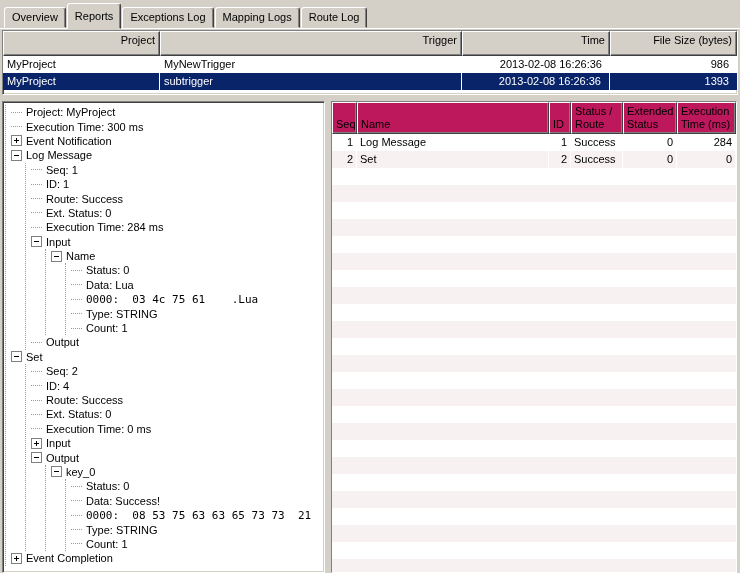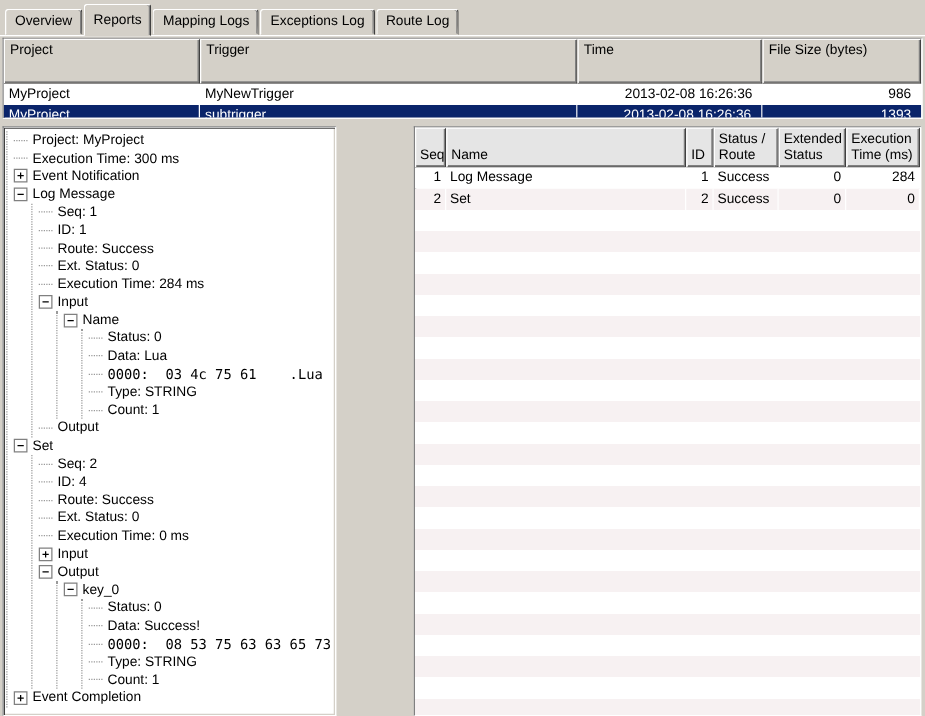--- a/index.html
+++ b/index.html
@@ -53,34 +53,34 @@
     position:absolute; left:2px; top:30px; width:736px; height:65px;
     overflow:hidden;
   }
   #tt-grid { display:grid; grid-template-columns:157px 302px 148px 1fr; }
   .tt-h {
     background:#d4d0c8;
     border-top:1px solid #ffffff; border-left:1px solid #ffffff;
     border-right:1px solid #404040; border-bottom:1px solid #404040;
     box-shadow: inset -1px -1px 0 #808080;
     padding:2px 4px 3px 4px;
-    height:36px;
-    white-space:nowrap; overflow:hidden;
+    height:25px;
+    white-space:nowrap; overflow:hidden;text-align:right;
   }
   .tt-c {
     height:17px; padding:2px 4px; white-space:nowrap; overflow:hidden;
     background:#fff;
   }
   .tt-c.r { text-align:right; padding-right:8px; }
   .tt-row-sel .tt-c { background:#0a246a; color:#fff; border-right:1px solid #fff; }
   .tt-row-sel .tt-c:last-child { border-right:none; }
 
   
   #tree-panel {
-    position:absolute; left:2px; top:101px; width:267px; height:472px;
+    position:absolute; left:2px; top:101px; width:323px; height:472px;
     overflow:hidden;
   }
   #tree { padding-top:3px; }
   .tlvl { margin-left:19px; border-left:1px dotted #9a9a9a; }
   .tlvl.root { margin-left:2px; }
   .trow { display:flex; align-items:center; height:14.4px; padding-left:5px; white-space:nowrap; cursor:default; }
   .tbox {
     flex:0 0 11px; width:11px; height:11px; margin-right:4px;
     border:1px solid #808080; background:#fff; position:relative;
   }
@@ -90,21 +90,21 @@
   .tlabel { white-space:pre; }
   .tlabel.mono { font-family:"DejaVu Sans Mono","Liberation Mono",monospace; font-size:11px; }
 
   
   #steps-panel {
     position:absolute; left:331px; top:101px; width:406px; height:472px;
     overflow:hidden; display:flex; flex-direction:column;
   }
   #st-head { display:grid; grid-template-columns:25px 192px 22px 52px 54px 1fr; flex:0 0 32px; }
   .st-h {
-    background:#e5e5e5;
+    background:#be185d;
     border-top:1px solid #ffffff; border-left:1px solid #ffffff;
     border-right:1px solid #404040; border-bottom:1px solid #404040;
     box-shadow: inset -1px -1px 0 #808080;
     padding:2px 3px 2px 3px;
     display:flex; flex-direction:column; justify-content:flex-end;
     white-space:nowrap; overflow:hidden; line-height:13px;
   }
   #st-rows { display:grid; grid-template-columns:25px 192px 22px 52px 54px 1fr; }
   .st-c { height:17px; padding:2px 3px; white-space:nowrap; overflow:hidden; border-right:1px solid #fff; }
   .st-c.r { text-align:right; }
@@ -114,22 +114,22 @@
     flex:1 1 auto;
     background:repeating-linear-gradient(180deg, #ffffff 0 17px, #f7f1f2 17px 34px);
   }
 </style>
 </head>
 <body>
 
 <div id="tabbar">
     <div class="tab">Overview</div>
     <div class="tab active">Reports</div>
+    <div class="tab">Exceptions Log</div>
     <div class="tab">Mapping Logs</div>
-    <div class="tab">Exceptions Log</div>
     <div class="tab">Route Log</div>
   </div>
 <div id="tab-underline"></div>
 
 <div id="top-table" class="sunken">
   <div id="tt-grid">
       <div class="tt-h">Project</div>
       <div class="tt-h">Trigger</div>
       <div class="tt-h">Time</div>
       <div class="tt-h">File Size (bytes)</div>

